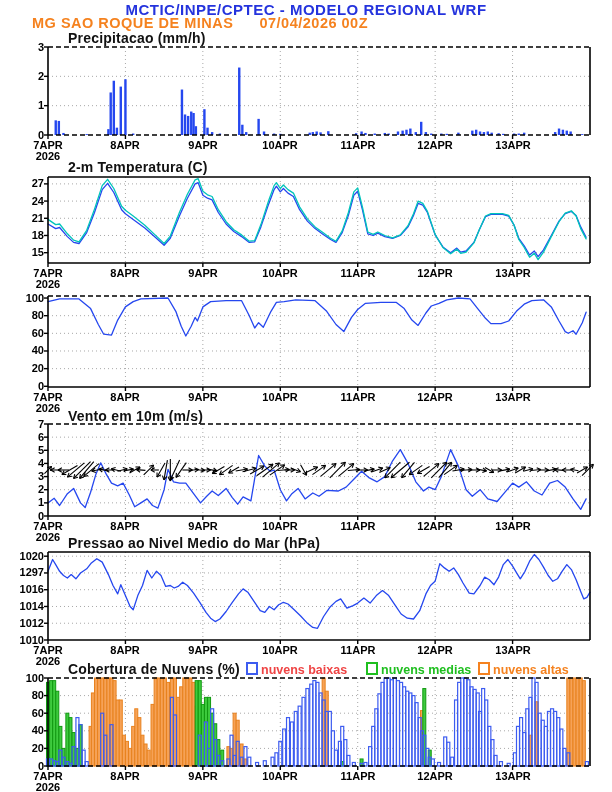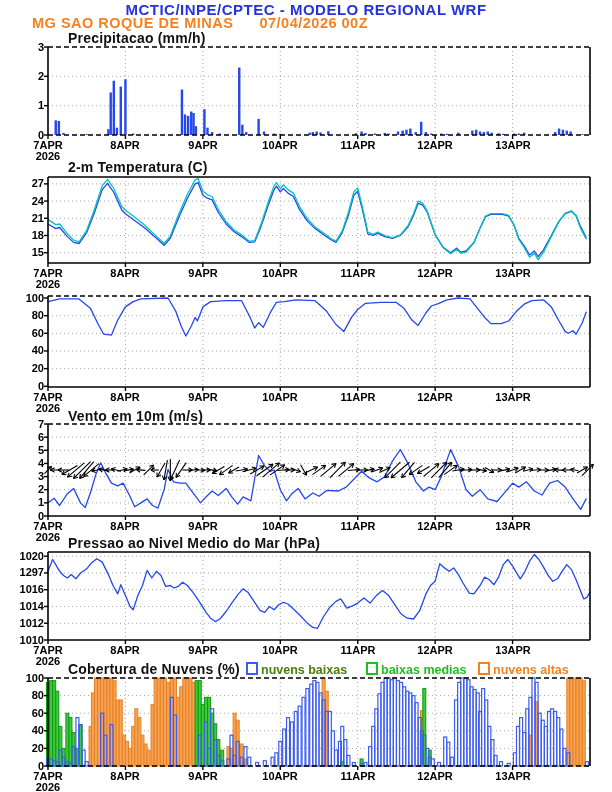--- a/index.html
+++ b/index.html
@@ -7,21 +7,21 @@
         font-family:"Liberation Sans", sans-serif;font-weight:bold;}
   .h1{position:absolute;top:1px;left:0;width:612px;text-align:center;font-size:15px;
       letter-spacing:0.5px;color:#2433dd;}
   .h2{position:absolute;top:15px;left:32px;font-size:14.5px;letter-spacing:0.5px;color:#f5821f;}
   .h2 .runsep{display:inline-block;width:26px;}
   .loc{position:absolute;top:29px;right:22px;font-size:14px;letter-spacing:0.3px;color:#f5821f;}
   .ptitle{position:absolute;left:68px;font-size:14px;color:#111;letter-spacing:0.2px;white-space:nowrap;}
   #t0{top:30px;} #t1{top:159px;} #t2{top:281px;} #t3{top:408px;} #t4{top:535px;} #t5{top:661px;}
   .legend-cyan{position:absolute;top:159px;right:24px;font-size:12.5px;color:#00c5ba;white-space:nowrap;}
   .cl-leg{position:absolute;top:661px;font-size:12.5px;white-space:nowrap;}
-  #cl0{left:246px;color:#4d7c0f;} #cl1{left:366px;color:#1fbf1f;} #cl2{left:478px;color:#f5821f;}
+  #cl0{left:246px;color:#ef4444;} #cl1{left:366px;color:#1fbf1f;} #cl2{left:478px;color:#f5821f;}
   .sq{display:inline-block;width:8px;height:9px;border:2px solid;margin-right:3px;
       position:relative;top:1px;background:#fff;}
   #cl0 .sq{border-color:#3d5cf0;} #cl1 .sq{border-color:#1fbf1f;} #cl2 .sq{border-color:#f5821f;}
   svg#plot{position:absolute;top:0;left:0;}
   .ytl{position:absolute;left:4px;width:40px;text-align:right;font-size:11px;color:#000;line-height:11px;}
   .xtl{position:absolute;width:44px;text-align:center;font-size:11px;color:#000;line-height:11px;}
 </style>
 </head>
 <body>
 
@@ -698,21 +698,21 @@
       <line x1="435.14285714285717" y1="766" x2="435.14285714285717" y2="770" stroke="#000" stroke-width="1.4"></line>
       <line x1="512.5714285714286" y1="766" x2="512.5714285714286" y2="770" stroke="#000" stroke-width="1.4"></line>
     </svg>
 
   <div class="ptitle" id="t0">Precipitacao (mm/h)</div>
   <div class="ptitle" id="t1">2-m Temperatura (C)</div>
   <div class="ptitle" id="t3">Vento em 10m (m/s)</div>
   <div class="ptitle" id="t4">Pressao ao Nivel Medio do Mar (hPa)</div>
   <div class="ptitle" id="t5">Cobertura de Nuvens (%)</div>
   <div class="cl-leg" id="cl0"><span class="sq"></span><span>nuvens baixas</span></div>
-  <div class="cl-leg" id="cl1"><span class="sq"></span><span>baixas medias</span></div>
+  <div class="cl-leg" id="cl1"><span class="sq"></span><span>nuvens medias</span></div>
   <div class="cl-leg" id="cl2"><span class="sq"></span><span>nuvens altas</span></div>
 
   <div id="labels">
       <div class="ytl" style="left: 4px; top: 130px;">0</div>
       <div class="ytl" style="left: 4px; top: 100px;">1</div>
       <div class="ytl" style="left: 4px; top: 71px;">2</div>
       <div class="ytl" style="left: 4px; top: 42px;">3</div>
       <div class="xtl" style="left: 26px; top: 140px;">7APR</div>
       <div class="xtl" style="left: 103px; top: 140px;">8APR</div>
       <div class="xtl" style="left: 181px; top: 140px;">9APR</div>

